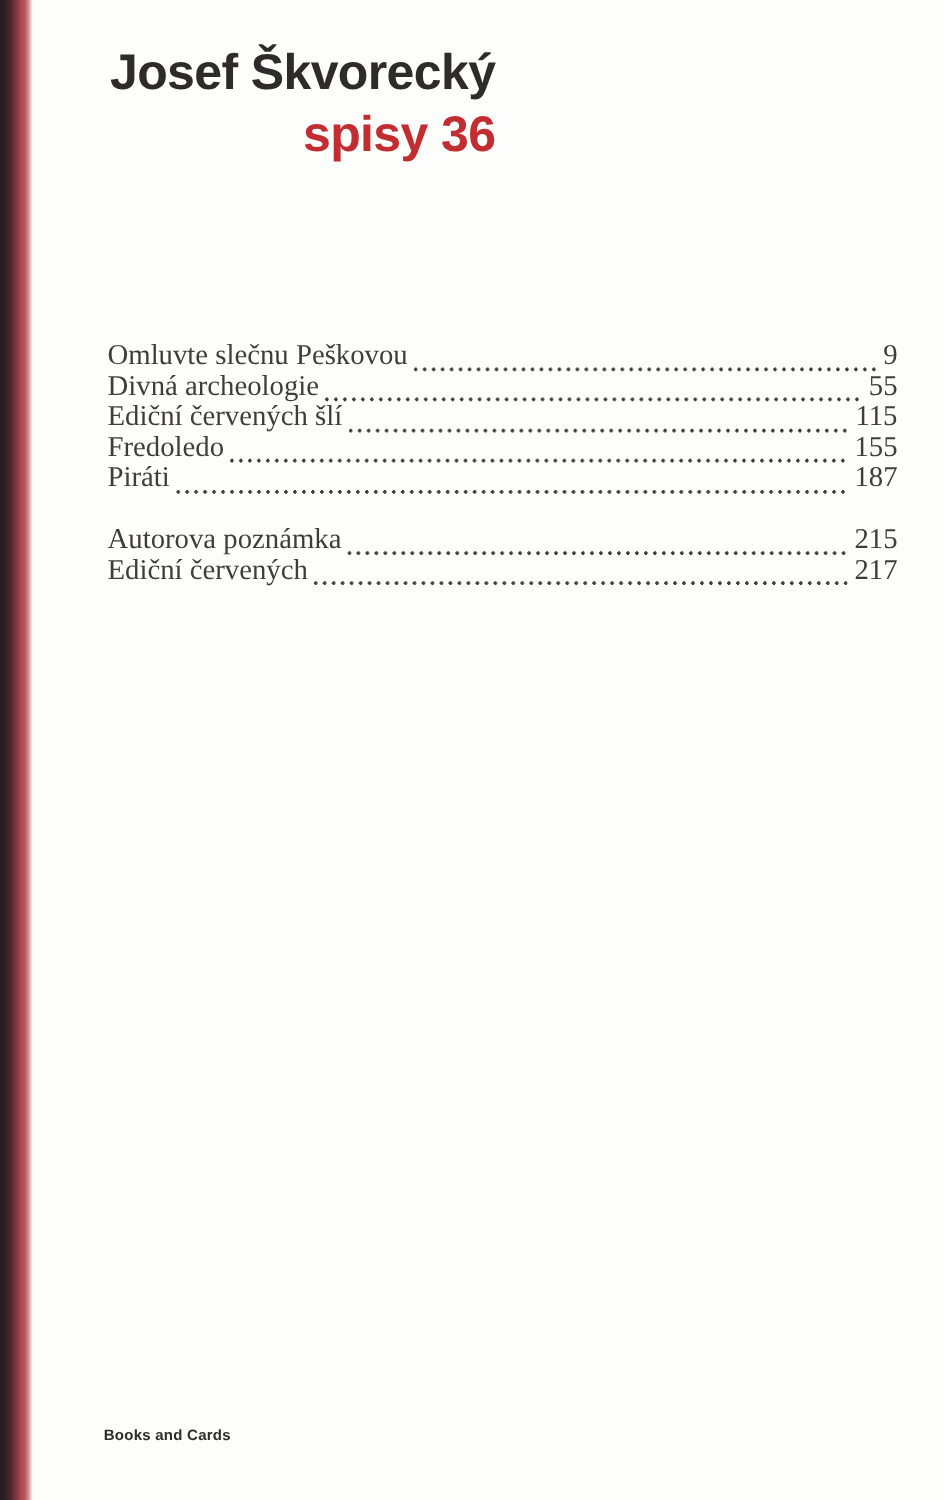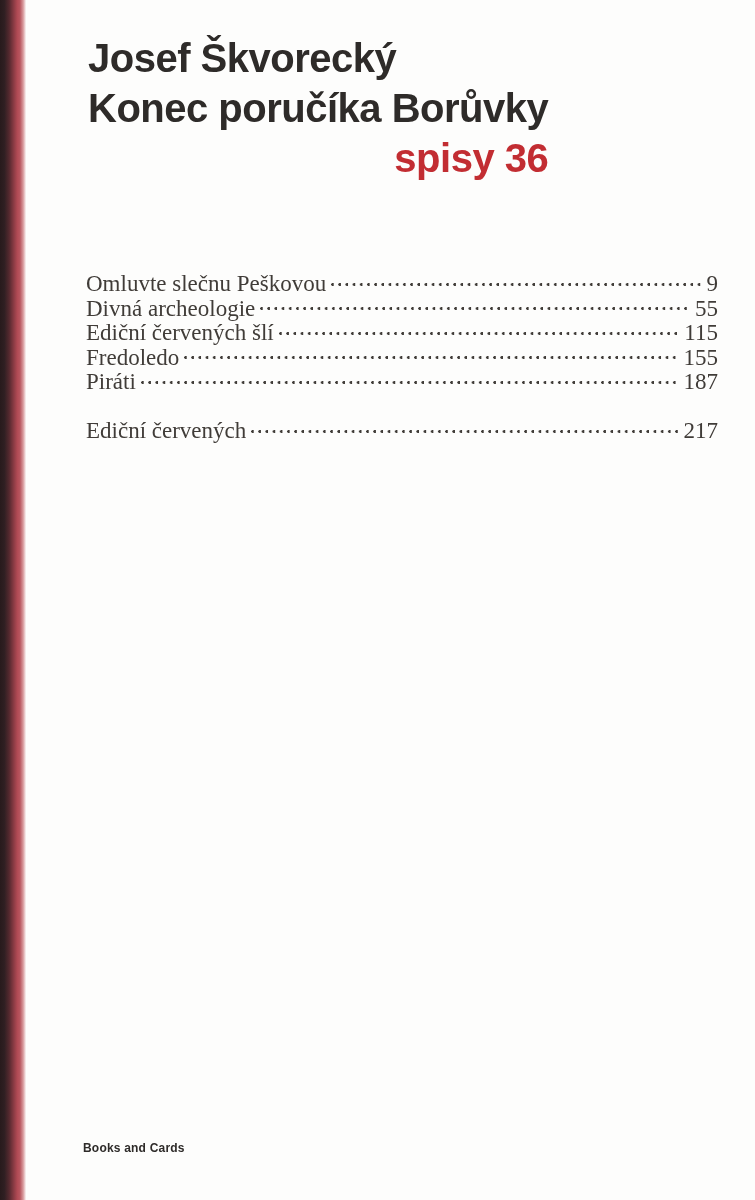--- a/index.html
+++ b/index.html
@@ -52,21 +52,21 @@
     top: 272px;
     width: 632px;
     font-family: "Liberation Serif", serif;
     font-size: 23px;
     line-height: 24.5px;
     color: var(--body-text);
   }
   .toc-group + .toc-group { margin-top: 24.5px; }
   .toc-row {
     display: flex;
-    align-items: center;
+    align-items: flex-end;
   }
   .toc-title { white-space: nowrap; }
   .toc-leader {
     flex: 1;
     display: inline-block;
     height: 3px;
     margin: 0 6px 0 5px;
     background-image: radial-gradient(circle at 1.5px 1.5px, var(--body-text) 1.25px, rgba(0,0,0,0) 1.55px);
     background-size: 7.2px 3px;
     background-repeat: repeat-x;
@@ -84,21 +84,20 @@
   }
 </style>
 </head>
 <body>
 
 <div class="page">
   <div class="spine"></div>
 
   <header class="header">
     <div class="author">Josef Škvorecký</div>
-    <div class="title">Konec poručíka Borůvky</div>
     <div class="series">spisy 36</div>
   </header>
 
   <main class="toc" id="toc">
       <div class="toc-group">
         <div class="toc-row">
           <span class="toc-title">Omluvte slečnu Peškovou</span>
           <span class="toc-leader"></span>
           <span class="toc-page">9</span>
         </div>
@@ -118,20 +117,25 @@
           <span class="toc-page">155</span>
         </div>
         <div class="toc-row">
           <span class="toc-title">Piráti</span>
           <span class="toc-leader"></span>
           <span class="toc-page">187</span>
         </div>
       </div>
       <div class="toc-group">
         <div class="toc-row">
+          <span class="toc-title">Autorova poznámka</span>
+          <span class="toc-leader"></span>
+          <span class="toc-page">215</span>
+        </div>
+        <div class="toc-row">
           <span class="toc-title">Ediční červených</span>
           <span class="toc-leader"></span>
           <span class="toc-page">217</span>
         </div>
       </div>
     </main>
 
   <footer class="footer">
     <span>Books and Cards</span>
   </footer>

